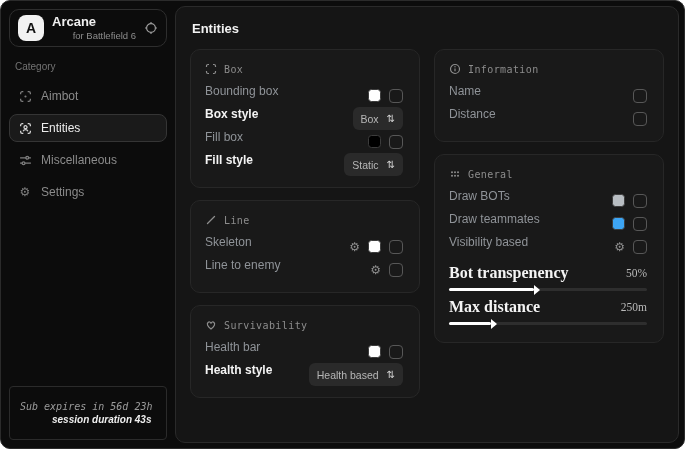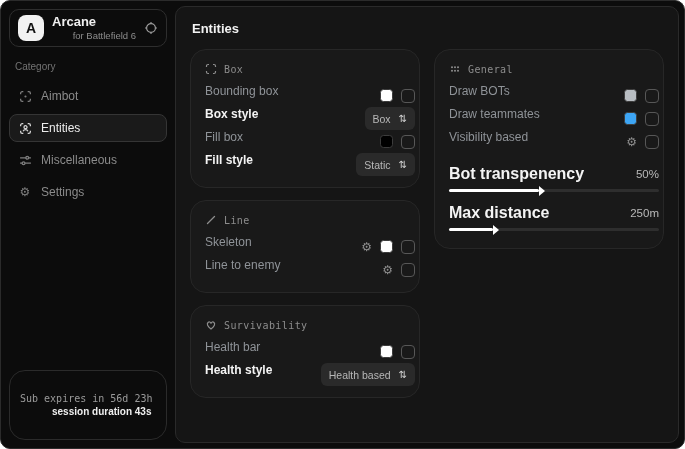--- a/index.html
+++ b/index.html
@@ -50,43 +50,44 @@
     font-size: 12px; color: #8b8b8b;
     cursor: default;
   }
   .nav-item .nav-ico { color: #7e7e7e; display:flex; align-items:center; width: 14px; justify-content:center; }
   .nav-item.active {
     background: #1a1a1a; border-color: #353535; color: #ececec;
   }
   .nav-item.active .nav-ico { color: #d5d5d5; }
   .sub-card {
     margin-top: auto;
-    border: 1px solid #2b2b2b; border-radius: 16px;
-    padding: 22px 10px;
+    border: 1px solid #2b2b2b; border-radius: 4px;
+    padding: 14px 10px;
+    font-style: italic;
   }
   .sub-line1 { font-family: "DejaVu Sans Mono", monospace; font-size: 10px; color: #9b9b9b; white-space: nowrap; }
   .sub-line2 { font-size: 10px; color: #efefef; font-weight: 700; margin-top: 2px; margin-left: 32px; }
   
   .main {
     flex: 1;
     margin: 5px 5px 5px 0;
     background: #151515;
     border: 1px solid #2a2a2a;
     border-radius: 10px;
     padding: 12px 14px;
     overflow: hidden;
   }
   .main-title { font-size: 13px; font-weight: 700; color: #f2f2f2; margin: 2px 0 13px 2px; }
   .columns { display: flex; gap: 14px; align-items: flex-start; }
   .col { flex: 1; display: flex; flex-direction: column; gap: 12px; min-width: 0; }
   .card {
     background: #191919;
     border: 1px solid #272727;
-    border-radius: 16px;
-    padding: 10px 4px 11px 14px;
+    border-radius: 10px;
+    padding: 10px 16px 11px 14px;
   }
   .card-head {
     display: flex; align-items: center; gap: 7px;
     font-family: "DejaVu Sans Mono", monospace;
     font-size: 10px; letter-spacing: 0.4px;
     color: #8d8d8d;
     margin: 3px 0 9px 0;
   }
   .card-head .sec-ico { color: #8d8d8d; display: flex; align-items: center; }
   .row {
@@ -106,21 +107,21 @@
     border: 1px solid #3c3c3c; flex: none;
   }
   .dropdown {
     display: flex; align-items: center; gap: 8px;
     background: #2a2a2a; border-radius: 6px;
     padding: 3px 8px;
     font-size: 10.5px; color: #b7b7b7;
   }
   .chevron { font-size: 10px; color: #d6d6d6; line-height: 1; }
   .gear { color: #8d8d8d; font-size: 12px; line-height: 1; }
-  .slider-head { display: flex; align-items: center; justify-content: space-between; min-height: 20px; margin-top: 11px; }
+  .slider-head { display: flex; align-items: center; justify-content: space-between; min-height: 20px; margin-top: 5px; font-family: Liberation Serif, serif; }
   .slider-value { font-size: 11.5px; color: #b9b9b9; }
   .track {
     position: relative; height: 3px;
     background: #2e2e2e; border-radius: 2px;
     margin: 5px 0 6px 0;
   }
   .fill {
     position: absolute; left: 0; top: 0; height: 3px;
     background: #ffffff; border-radius: 2px;
   }
@@ -298,20 +299,46 @@
             <span class="dropdown">
               <span>Health based</span>
               <span class="chevron">⇅</span>
             </span>
           </div>
         </div>
       </div>
 
       <div class="col">
 
+        <div class="card">
+          <div class="card-head">
+            <span class="sec-ico">
+              <svg width="12" height="12" viewBox="0 0 12 12" fill="none" stroke="currentColor" stroke-width="1.2">
+                <circle cx="6" cy="6" r="4.5"></circle>
+                <path d="M6 5.5V8.2"></path>
+                <circle cx="6" cy="3.8" r=".7" fill="currentColor" stroke="none"></circle>
+              </svg>
+            </span>
+            <span>Information</span>
+          </div>
+
+          <div class="row">
+            <span class="row-label">Name</span>
+            <span class="controls">
+              <span class="checkbox"></span>
+            </span>
+          </div>
+
+          <div class="row">
+            <span class="row-label">Distance</span>
+            <span class="controls">
+              <span class="checkbox"></span>
+            </span>
+          </div>
+        </div>
 
         <div class="card">
           <div class="card-head">
             <span class="sec-ico">
               <svg width="12" height="12" viewBox="0 0 12 12" fill="currentColor">
                 <circle cx="3" cy="4.3" r="1"></circle>
                   <circle cx="6" cy="4.3" r="1"></circle>
                   <circle cx="9" cy="4.3" r="1"></circle>
                 <circle cx="3" cy="7.7" r="1"></circle>
                   <circle cx="6" cy="7.7" r="1"></circle>

